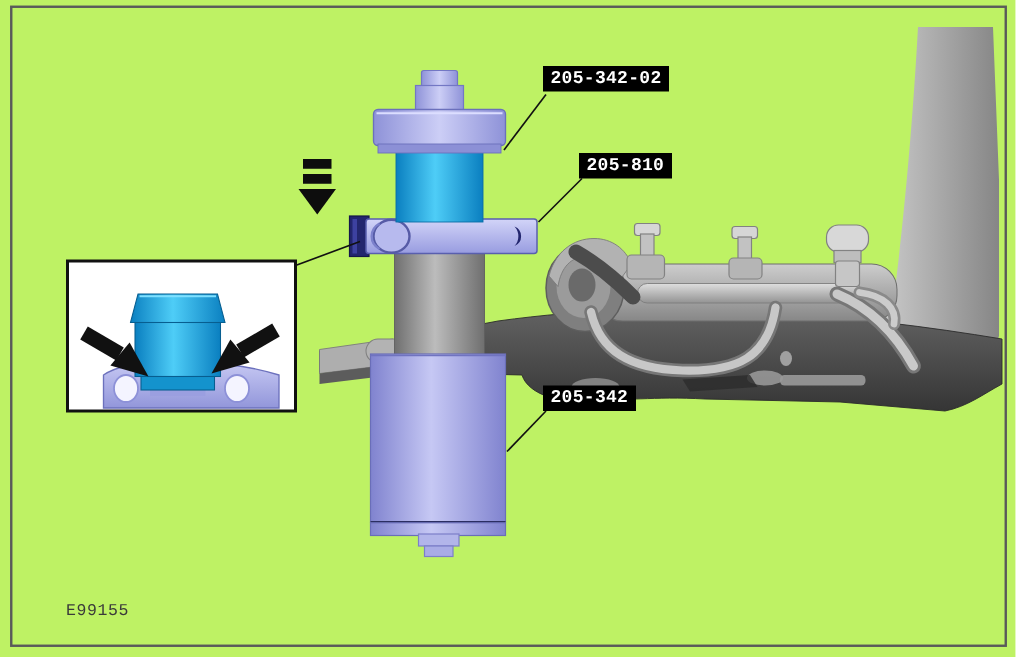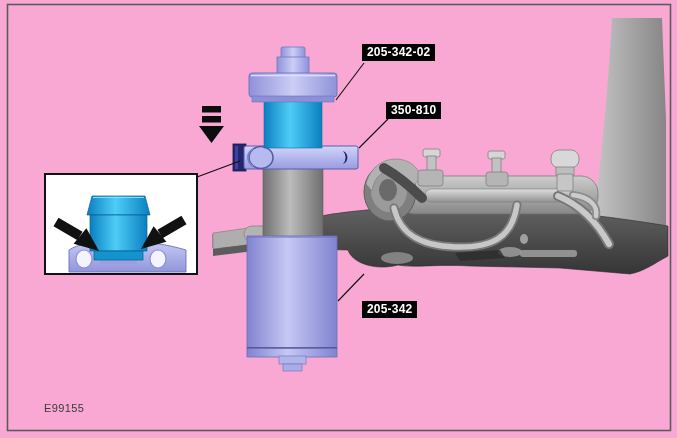--- a/index.html
+++ b/index.html
@@ -1,18 +1,18 @@
 <!DOCTYPE html>
 <html><head>
 <meta charset="utf-8">
 <style>
   html,body{margin:0;padding:0;background:#fff;}
   .stage{
-    position:relative;width:677px;height:438px;background:#f9a8d4;
-    font-family:Liberation Sans, sans-serif;overflow:hidden;
+    position:relative;width:677px;height:438px;background:#bef264;
+    font-family:Liberation Mono, monospace;overflow:hidden;
   }
   .stage svg{position:absolute;left:0;top:0;}
   .callout{
     position:absolute;background:#000000;color:#ffffff;
     font-weight:bold;font-size:12px;line-height:15px;
     padding:1px 5px;white-space:nowrap;letter-spacing:0.2px;
   }
   .figcode{
     position:absolute;left:28px;top:402px;
     font-size:11px;color:#3a3a3a;letter-spacing:0.4px;padding-left:16px;
@@ -191,17 +191,17 @@
 
     <g stroke="#111111" stroke-width="1.1">
       <line x1="364" y1="63" x2="336" y2="100"></line>
       <line x1="388" y1="119" x2="359" y2="148"></line>
       <line x1="364" y1="274" x2="338" y2="301"></line>
       <line x1="197" y1="177" x2="240" y2="161"></line>
     </g>
   </svg>
 
   <div class="callout" style="left:362px;top:44px;">205-342-02</div>
-  <div class="callout" style="left:386px;top:102px;">350-810</div>
-  <div class="callout" style="left:362px;top:257px;margin-top:44px;">205-342</div>
+  <div class="callout" style="left:386px;top:102px;">205-810</div>
+  <div class="callout" style="left:362px;top:257px;">205-342</div>
 
   <div class="figcode">E99155</div>
 </div>
 
 </body></html>

